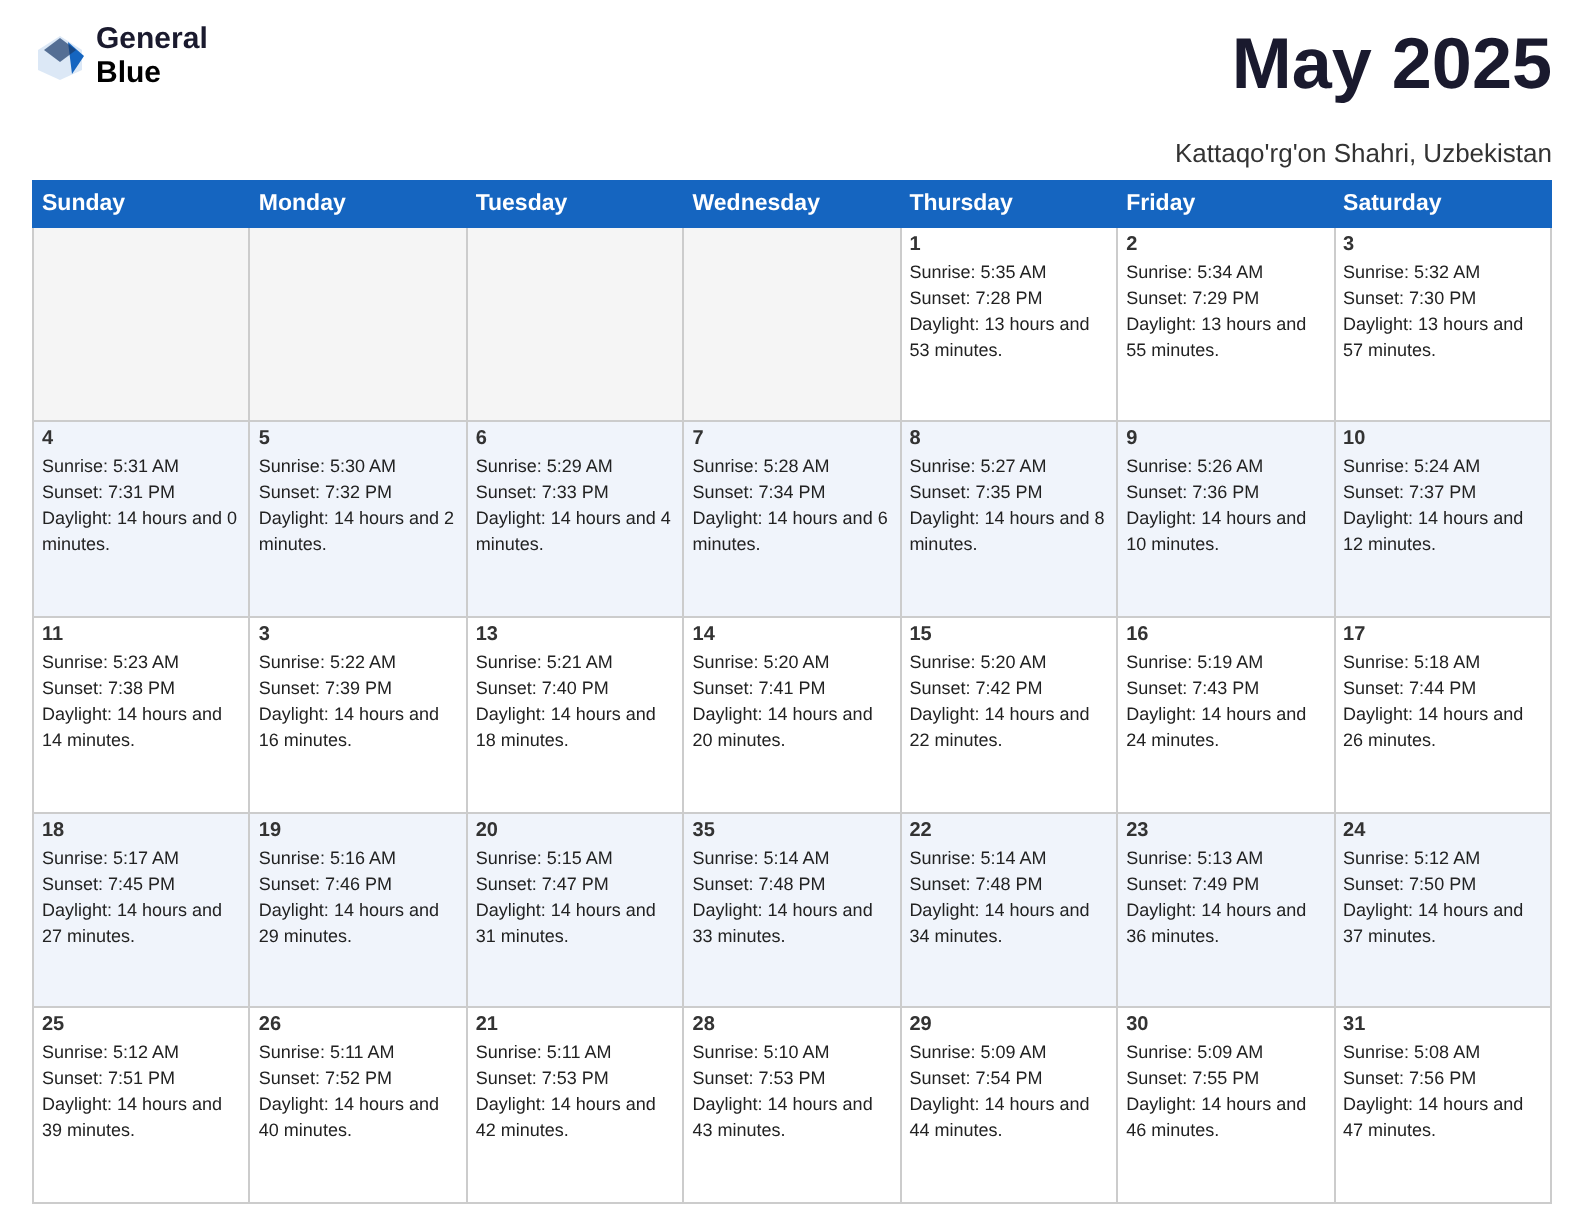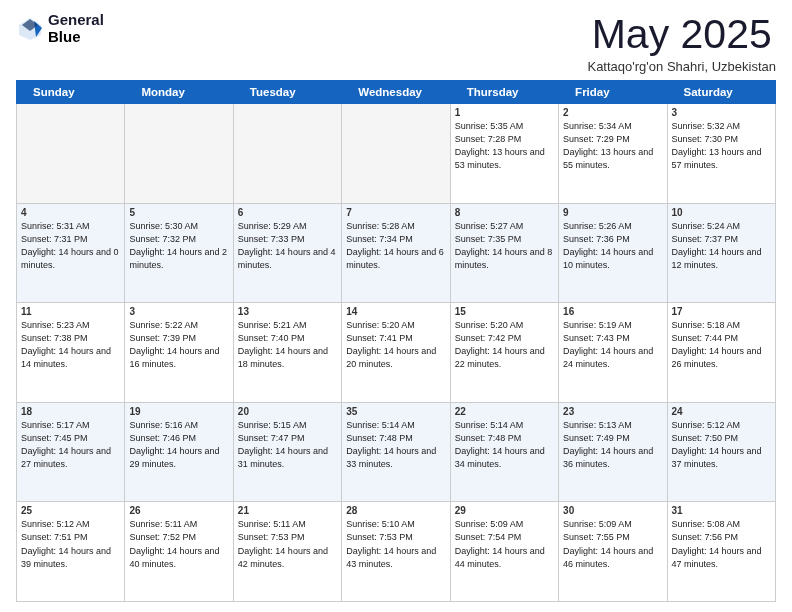--- a/index.html
+++ b/index.html
@@ -44,44 +44,43 @@
       color: #000000;
     }
     .logo-icon {
       width: 28px;
       height: 28px;
     }
     .title-block {
       text-align: right;
     }
     .month-title {
-      font-size: 41px;
-      font-weight: normal;
+      font-size: 36px;
+      font-weight: bold;
       color: #1a1a2e;
       line-height: 1.1;
-      text-align: center;
     }
     .location {
       font-size: 13px;
       color: #333;
-      margin-top: 2px;
+      margin-top: 17px;
     }
     .calendar {
       flex: 1;
       border: 1px solid #ccc;
       border-collapse: collapse;
       width: 100%;
       table-layout: fixed;
     }
     .calendar th {
       background-color: #1565c0;
       color: #fff;
       font-size: 11.5px;
       font-weight: bold;
-      padding: 5px 16px;
+      padding: 5px 4px;
       text-align: left;
       border: 1px solid #1565c0;
     }
     .calendar td {
       vertical-align: top;
       border: 1px solid #ccc;
       padding: 3px 4px 3px 4px;
       font-size: 9.2px;
       color: #222;
       height: 88px;

